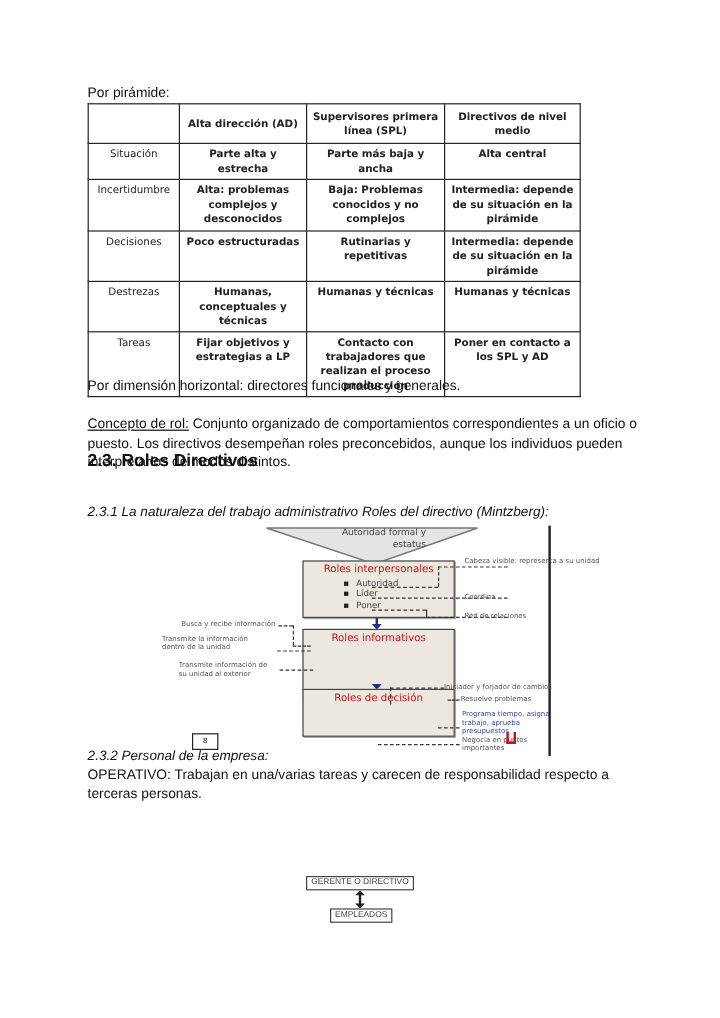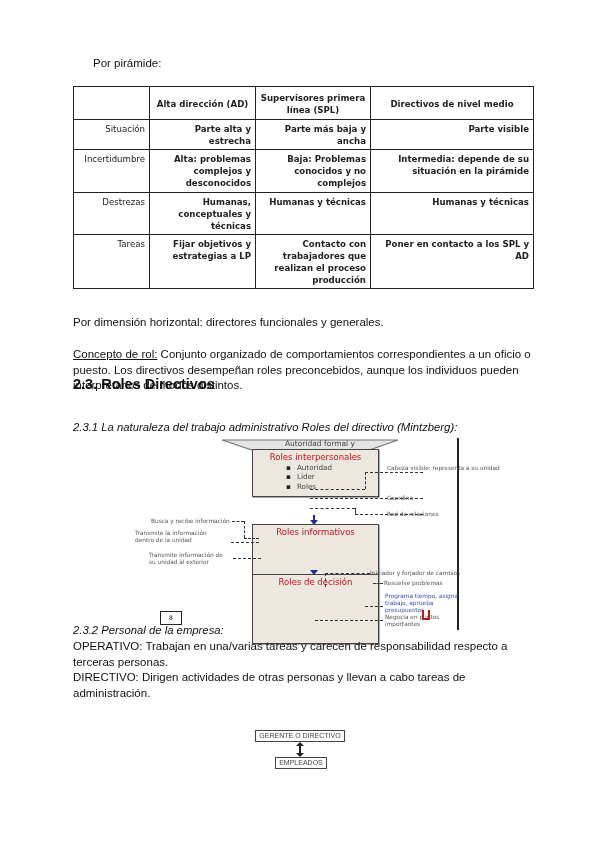--- a/index.html
+++ b/index.html
@@ -1,21 +1,21 @@
 <!DOCTYPE html>
 <html><head>
   <meta charset="utf-8">
   <style>
     * { box-sizing: border-box; margin: 0; padding: 0; }
     html, body { width: 600px; height: 848px; background: #ffffff; }
     body { position: relative; font-family: "Liberation Sans", sans-serif; color: #111; font-size: 11.5px; }
     .p { position: absolute; left: 73px; width: 460px; line-height: 15.5px; }
-    .intro { top: 56px; margin-left: 20px; }
-    table.pyr { position: absolute; left: 73px; top: 86px; width: 461px; border-collapse: collapse; font-family: "DejaVu Sans", sans-serif; font-size: 8.6px; }
-    table.pyr td, table.pyr th { border: 1.6px solid #222; vertical-align: top; padding: 3px 4px 2px 4px; line-height: 12px; text-align: right; font-weight: bold; color: #222; }
+    .intro { top: 71px; }
+    table.pyr { position: absolute; left: 73px; top: 86px; width: 411px; border-collapse: collapse; font-family: "DejaVu Sans", sans-serif; font-size: 8.6px; }
+    table.pyr td, table.pyr th { border: 1.6px solid #222; vertical-align: top; padding: 3px 4px 2px 4px; line-height: 12px; text-align: center; font-weight: bold; color: #222; }
     table.pyr th { text-align: center; font-weight: bold; height: 33px; vertical-align: middle; }
     table.pyr td.rh { font-weight: normal; width: 76px; color:#222; }
     table.pyr tr.r1 td { height: 24px; }
     table.pyr tr.r2 td { height: 43px; }
     table.pyr tr.r3 td { height: 42px; }
     table.pyr tr.r4 td { height: 25px; }
     table.pyr tr.r5 td { height: 42px; }
     .horiz { top: 315px; }
     h2 { position: absolute; left: 73px; top: 344px; font-size: 14.5px; font-weight: bold; font-family: "Liberation Sans", sans-serif; margin-top: 32px; }
     .concept { top: 347px; }
@@ -24,23 +24,23 @@
     .sub1 { top: 421px; }
     .sub2 { top: 624px; }
     .personal { top: 639px; }
 
     
     .diag { position: absolute; left: 135px; top: 434px; width: 340px; height: 196px; font-family: "DejaVu Sans", sans-serif; }
     .diag .vline { position: absolute; left: 322px; top: 4px; width: 1.5px; height: 192px; background: #222; }
     .funnel { position: absolute; left: 85px; top: 4px; }
     .funnel-text { position: absolute; left: 130px; top: 5px; width: 90px; text-align: right; font-size: 7.5px; line-height: 10px; color: #444; }
     .rolebox { position: absolute; left: 117px; width: 127px; background: #ede8df; border: 1.6px solid #444; box-shadow: 1px 1px 0 #aaa; }
-    .rb1 { top: 15px; height: 48px; }
+    .rb1 { top: 33px; height: 48px; }
     .rb2 { top: 90px; height: 61px; }
-    .rb3 { top: 140px; height: 70px; }
+    .rb3 { top: 140px; height: 40px; }
     .rolebox .rtitle { color: #c0141b; font-size: 8.5px; text-align: center; line-height: 11px; margin-top: 2px; }
     .rolebox ul { list-style: none; padding-left: 7px; }
     .rolebox li { font-size: 7.2px; color: #444; line-height: 9.4px; margin-left: 26px; }
     .rolebox li::before { content: "\25AA"; margin-right: 6px; color: #222; }
     .lab { position: absolute; font-size: 5.8px; color: #555; line-height: 7px; white-space: nowrap; }
     .lab.blue { color: #3a4aa0; }
     .arrow-blue { position: absolute; width: 2px; background: #1c2f8a; }
     .arrow-blue::after { content: ""; position: absolute; left: -3px; bottom: -4px; border-left: 4px solid transparent; border-right: 4px solid transparent; border-top: 5px solid #1c2f8a; }
     .dash { position: absolute; border-top: 1px dashed #333; height: 0; }
     .dashv { position: absolute; border-left: 1px dashed #333; width: 0; }
@@ -64,26 +64,32 @@
       <tr>
     <th style="width:76px"></th>
     <th style="width:106px">Alta dirección (AD)</th>
     <th style="width:115px">Supervisores primera línea (SPL)</th>
     <th>Directivos de nivel medio</th>
   </tr>
   <tr class="r1">
     <td class="rh">Situación</td>
     <td>Parte alta y estrecha</td>
     <td>Parte más baja y ancha</td>
-    <td>Parte visible</td>
+    <td>Alta central</td>
   </tr>
   <tr class="r2">
     <td class="rh">Incertidumbre</td>
     <td>Alta: problemas complejos y desconocidos</td>
     <td>Baja: Problemas conocidos y no complejos</td>
+    <td>Intermedia: depende de su situación en la pirámide</td>
+  </tr>
+  <tr class="r3">
+    <td class="rh">Decisiones</td>
+    <td>Poco estructuradas</td>
+    <td>Rutinarias y repetitivas</td>
     <td>Intermedia: depende de su situación en la pirámide</td>
   </tr>
   <tr class="r4">
     <td class="rh">Destrezas</td>
     <td>Humanas, conceptuales y técnicas</td>
     <td>Humanas y técnicas</td>
     <td>Humanas y técnicas</td>
   </tr>
   <tr class="r5">
     <td class="rh">Tareas</td>
@@ -107,21 +113,21 @@
   <svg class="funnel" width="180" height="34">
     <polygon points="2,2 178,2 92,32" fill="#e4e4e4" stroke="#777" stroke-width="1.2"></polygon>
   </svg>
   <div class="funnel-text">Autoridad formal y estatus</div>
 
   <div class="rolebox rb1">
     <div class="rtitle">Roles interpersonales</div>
     <ul>
       <li>Autoridad</li>
       <li>Líder</li>
-      <li>Roles</li>
+      <li>Poner</li>
     </ul>
   </div>
   <div class="arrow-blue" style="left:178px; top:81px; height:6px;"></div>
 
   <div class="rolebox rb2">
     <div class="rtitle">Roles informativos</div>
   </div>
   <div class="arrow-blue" style="left:178px; top:136px; height:1px;"></div>
 
   <div class="rolebox rb3">
@@ -159,18 +165,17 @@
   <div class="dash" style="left:109px; top:104px; width:15px;"></div>
   <div class="dash" style="left:96px; top:108px; width:28px;"></div>
   <div class="dash" style="left:98px; top:124px; width:28px;"></div>
 
   <div class="pagebox">8</div>
 </div>
 
 <div class="sub sub2">2.3.2 Personal de la empresa:</div>
 <div class="p personal">
   <div>OPERATIVO: Trabajan en una/varias tareas y carecen de responsabilidad respecto a terceras personas.</div>
-  <div>DIRECTIVO: Dirigen actividades de otras personas y llevan a cabo tareas de administración.</div>
 </div>
 
 <div class="org1">GERENTE O DIRECTIVO</div>
 <div class="org-arrow"></div>
 <div class="org2">EMPLEADOS</div>
 
 </body></html>

